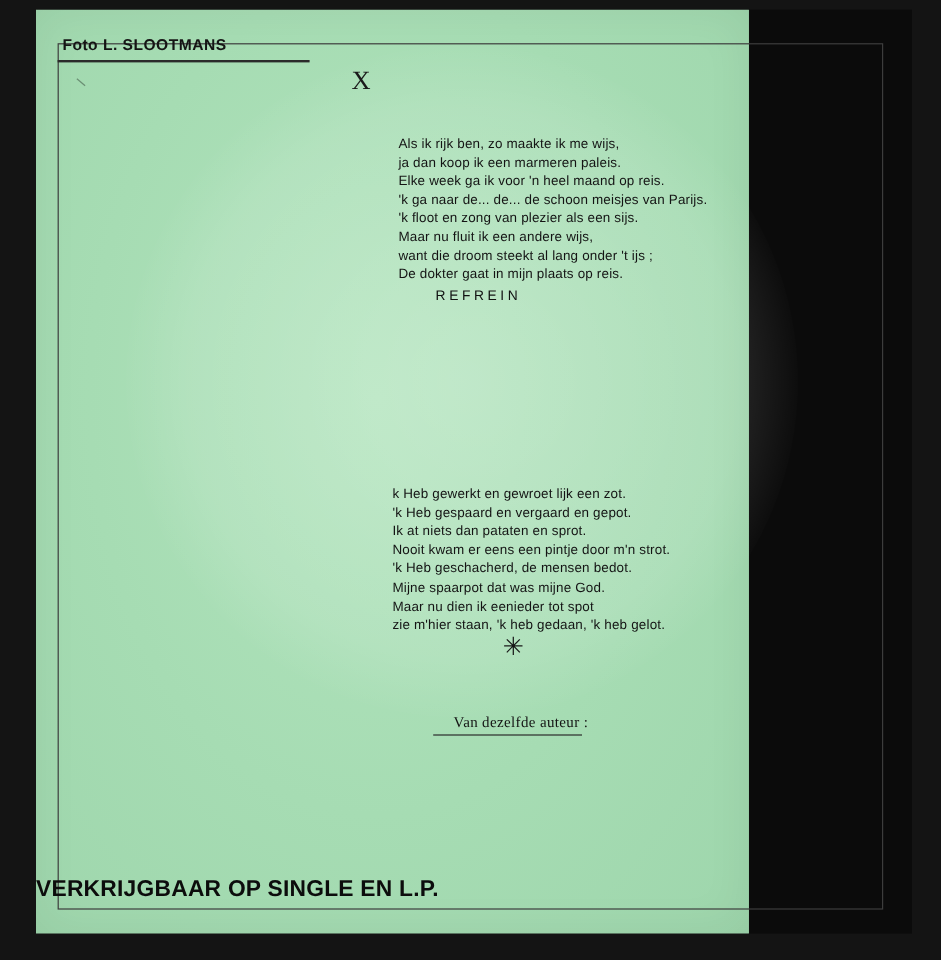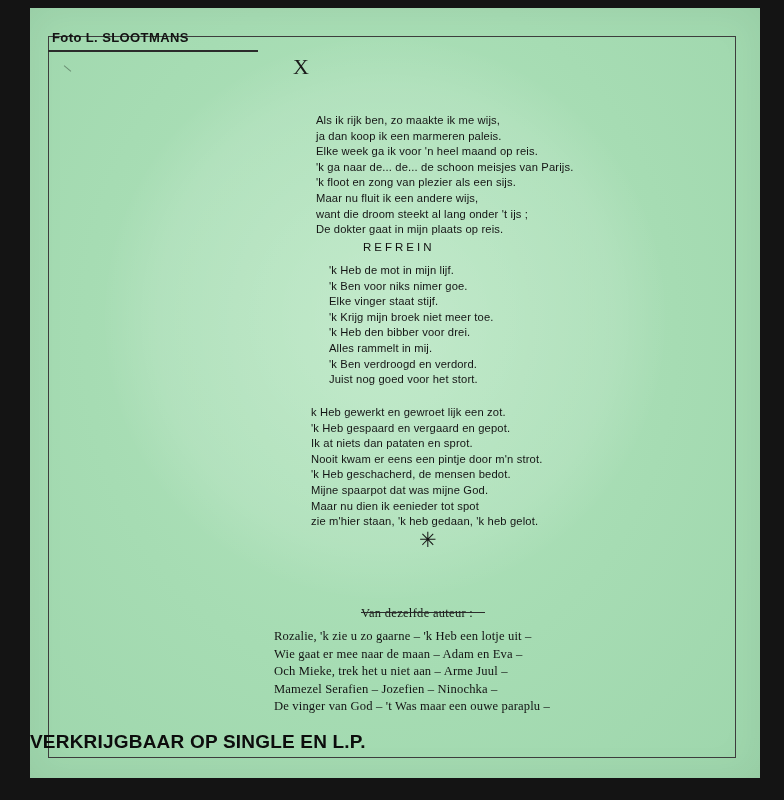--- a/index.html
+++ b/index.html
@@ -17,21 +17,21 @@
     position: relative;
     width: 784px;
     height: 800px;
     background: #0b0b0b;
   }
   
   .sleeve {
     position: absolute;
     left: 30px;
     top: 8px;
-    width: 730px;
+    width: 594px;
     height: 770px;
     background: #a9dfb6;
     background-image: radial-gradient(ellipse at 48% 42%, #b2e4bd 0%, #a6dcb3 55%, #9ed6ac 100%);
     box-shadow: inset 0 0 40px rgba(0,0,0,0.06);
   }
   
   .disc-ghost {
     position: absolute;
     left: 75px;
     top: 30px;
@@ -101,20 +101,21 @@
     letter-spacing: 0.2px;
   }
   
   .verse {
     position: absolute;
     color: #141414;
     font-size: 11.2px;
     line-height: 15.6px;
     letter-spacing: 0.15px;
     white-space: pre-line;
+    margin-left: 16px;
   }
   #verse1 { left: 286px; top: 105px; width: 420px; }
   .refrain-head {
     position: absolute;
     left: 333px;
     top: 233px;
     font-size: 11.5px;
     font-weight: normal;
     letter-spacing: 3px;
     color: #111;
@@ -124,27 +125,26 @@
   .star {
     position: absolute;
     left: 389px;
     top: 521px;
     font-size: 21px;
     color: #151515;
     line-height: 21px;
   }
   .same-author {
     position: absolute;
-    left: 331px;
+    left: 348px;
     top: 587px;
     font-size: 12.5px;
     color: #141414;
     font-family: "Liberation Serif", serif;
     letter-spacing: 0.3px;
-    margin-top: 11px;
   }
   .author-rule {
     position: absolute;
     left: 331px;
     top: 604px;
     width: 124px;
     height: 1px;
     background: #2c2c2c;
   }
   .work-list {
@@ -230,48 +230,35 @@
 ja dan koop ik een marmeren paleis.
 Elke week ga ik voor 'n heel maand op reis.
 'k ga naar de... de... de schoon meisjes van Parijs.
 'k floot en zong van plezier als een sijs.
 Maar nu fluit ik een andere wijs,
 want die droom steekt al lang onder 't ijs ;
 De dokter gaat in mijn plaats op reis.</div>
 
     <div class="refrain-head">REFREIN</div>
 
-    <div class="verse" id="chorus">'k Heb de mot in mijn lijf.
-'k Ben voor niks nimer goe.
-Elke vinger staat stijf.
-'k Krijg mijn broek niet meer toe.
-'k Heb den bibber voor drei.
-Alles rammelt in mij.
-'k Ben verdroogd en verdord.
-Juist nog goed voor het stort.</div>
 
     <div class="verse" id="verse2">k Heb gewerkt en gewroet lijk een zot.
 'k Heb gespaard en vergaard en gepot.
 Ik at niets dan pataten en sprot.
 Nooit kwam er eens een pintje door m'n strot.
 'k Heb geschacherd, de mensen bedot.
 Mijne spaarpot dat was mijne God.
 Maar nu dien ik eenieder tot spot
 zie m'hier staan, 'k heb gedaan, 'k heb gelot.</div>
 
     <div class="star">✳</div>
 
     <div class="same-author">Van dezelfde auteur :</div>
     <div class="author-rule"></div>
 
-    <div class="work-list">Rozalie, 'k zie u zo gaarne – 'k Heb een lotje uit –
-Wie gaat er mee naar de maan – Adam en Eva –
-Och Mieke, trek het u niet aan – Arme Juul –
-Mamezel Serafien – Jozefien – Ninochka –
-De vinger van God – 't Was maar een ouwe paraplu –</div>
 
     <div class="footer">VERKRIJGBAAR OP SINGLE EN L.P.</div>
   </div>
 
   <div class="edge-top"></div>
   <div class="edge-bottom"></div>
   <div class="edge-left"></div>
   <div class="edge-right"></div>
 </div>
 

